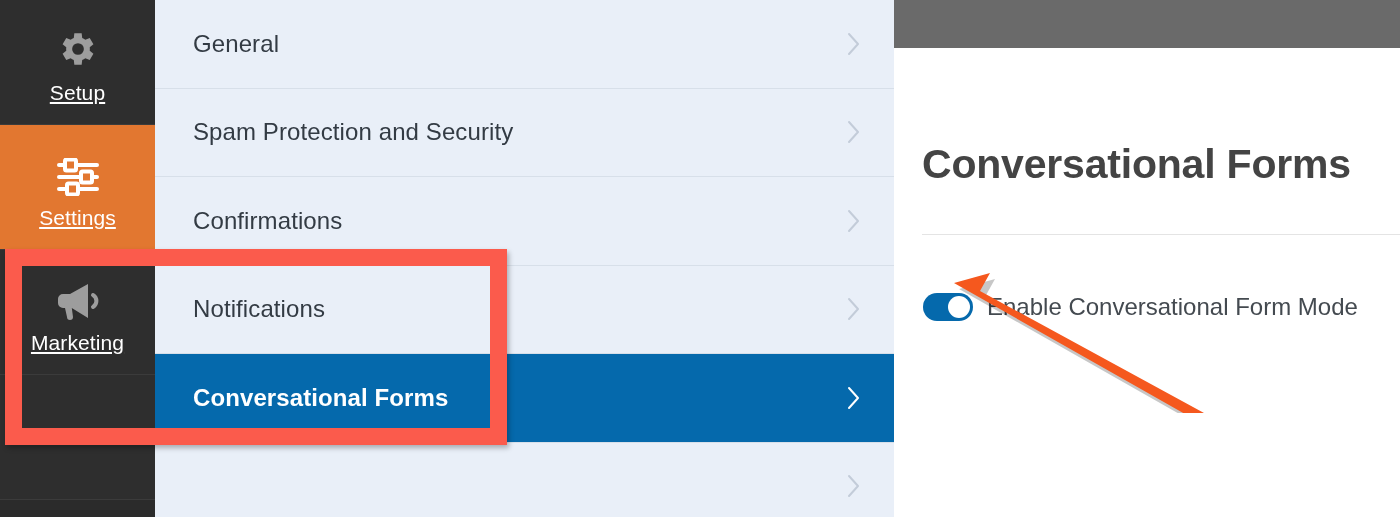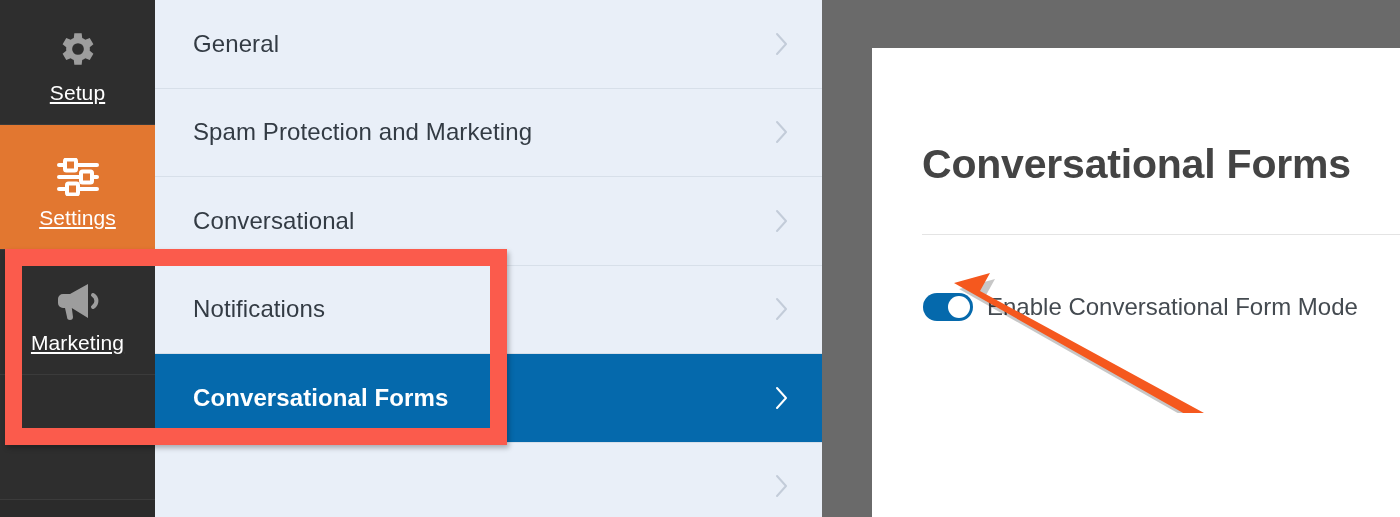--- a/index.html
+++ b/index.html
@@ -54,21 +54,21 @@
     letter-spacing: .1px;
     text-decoration: underline;
   }
   .side-item .side-ico svg { fill: #9d9d9d; }
   .side-item.active .side-ico svg { fill: #ffffff; }
 
   
   #menu {
     position: absolute;
     left: 155px; top: 0;
-    width: 667px;
+    width: 739px;
     height: 517px;
     background: #e9eff8;
     z-index: 4;
   }
   .menu-row {
     position: relative;
     height: 88.5px;
     box-sizing: border-box;
     border-bottom: 1px solid #d7dfe9;
     display: flex;
@@ -218,30 +218,30 @@
     <div class="menu-row">
       <span class="m-label">General</span>
       <span class="m-chev">
         <svg width="14" height="24" viewBox="0 0 14 24" fill="none">
             <path d="M2 2 L11 12 L2 22" stroke-width="2" stroke-linecap="round" stroke-linejoin="round"></path>
           </svg>
       </span>
     </div>
 
     <div class="menu-row">
-      <span class="m-label">Spam Protection and Marketing</span>
-      <span class="m-chev">
-        <svg width="14" height="24" viewBox="0 0 14 24" fill="none">
-            <path d="M2 2 L11 12 L2 22" stroke-width="2" stroke-linecap="round" stroke-linejoin="round"></path>
-          </svg>
-      </span>
-    </div>
-
-    <div class="menu-row">
-      <span class="m-label">Conversational</span>
+      <span class="m-label">Spam Protection and Security</span>
+      <span class="m-chev">
+        <svg width="14" height="24" viewBox="0 0 14 24" fill="none">
+            <path d="M2 2 L11 12 L2 22" stroke-width="2" stroke-linecap="round" stroke-linejoin="round"></path>
+          </svg>
+      </span>
+    </div>
+
+    <div class="menu-row">
+      <span class="m-label">Confirmations</span>
       <span class="m-chev">
         <svg width="14" height="24" viewBox="0 0 14 24" fill="none">
             <path d="M2 2 L11 12 L2 22" stroke-width="2" stroke-linecap="round" stroke-linejoin="round"></path>
           </svg>
       </span>
     </div>
 
     <div class="menu-row">
       <span class="m-label">Notifications</span>
       <span class="m-chev">

